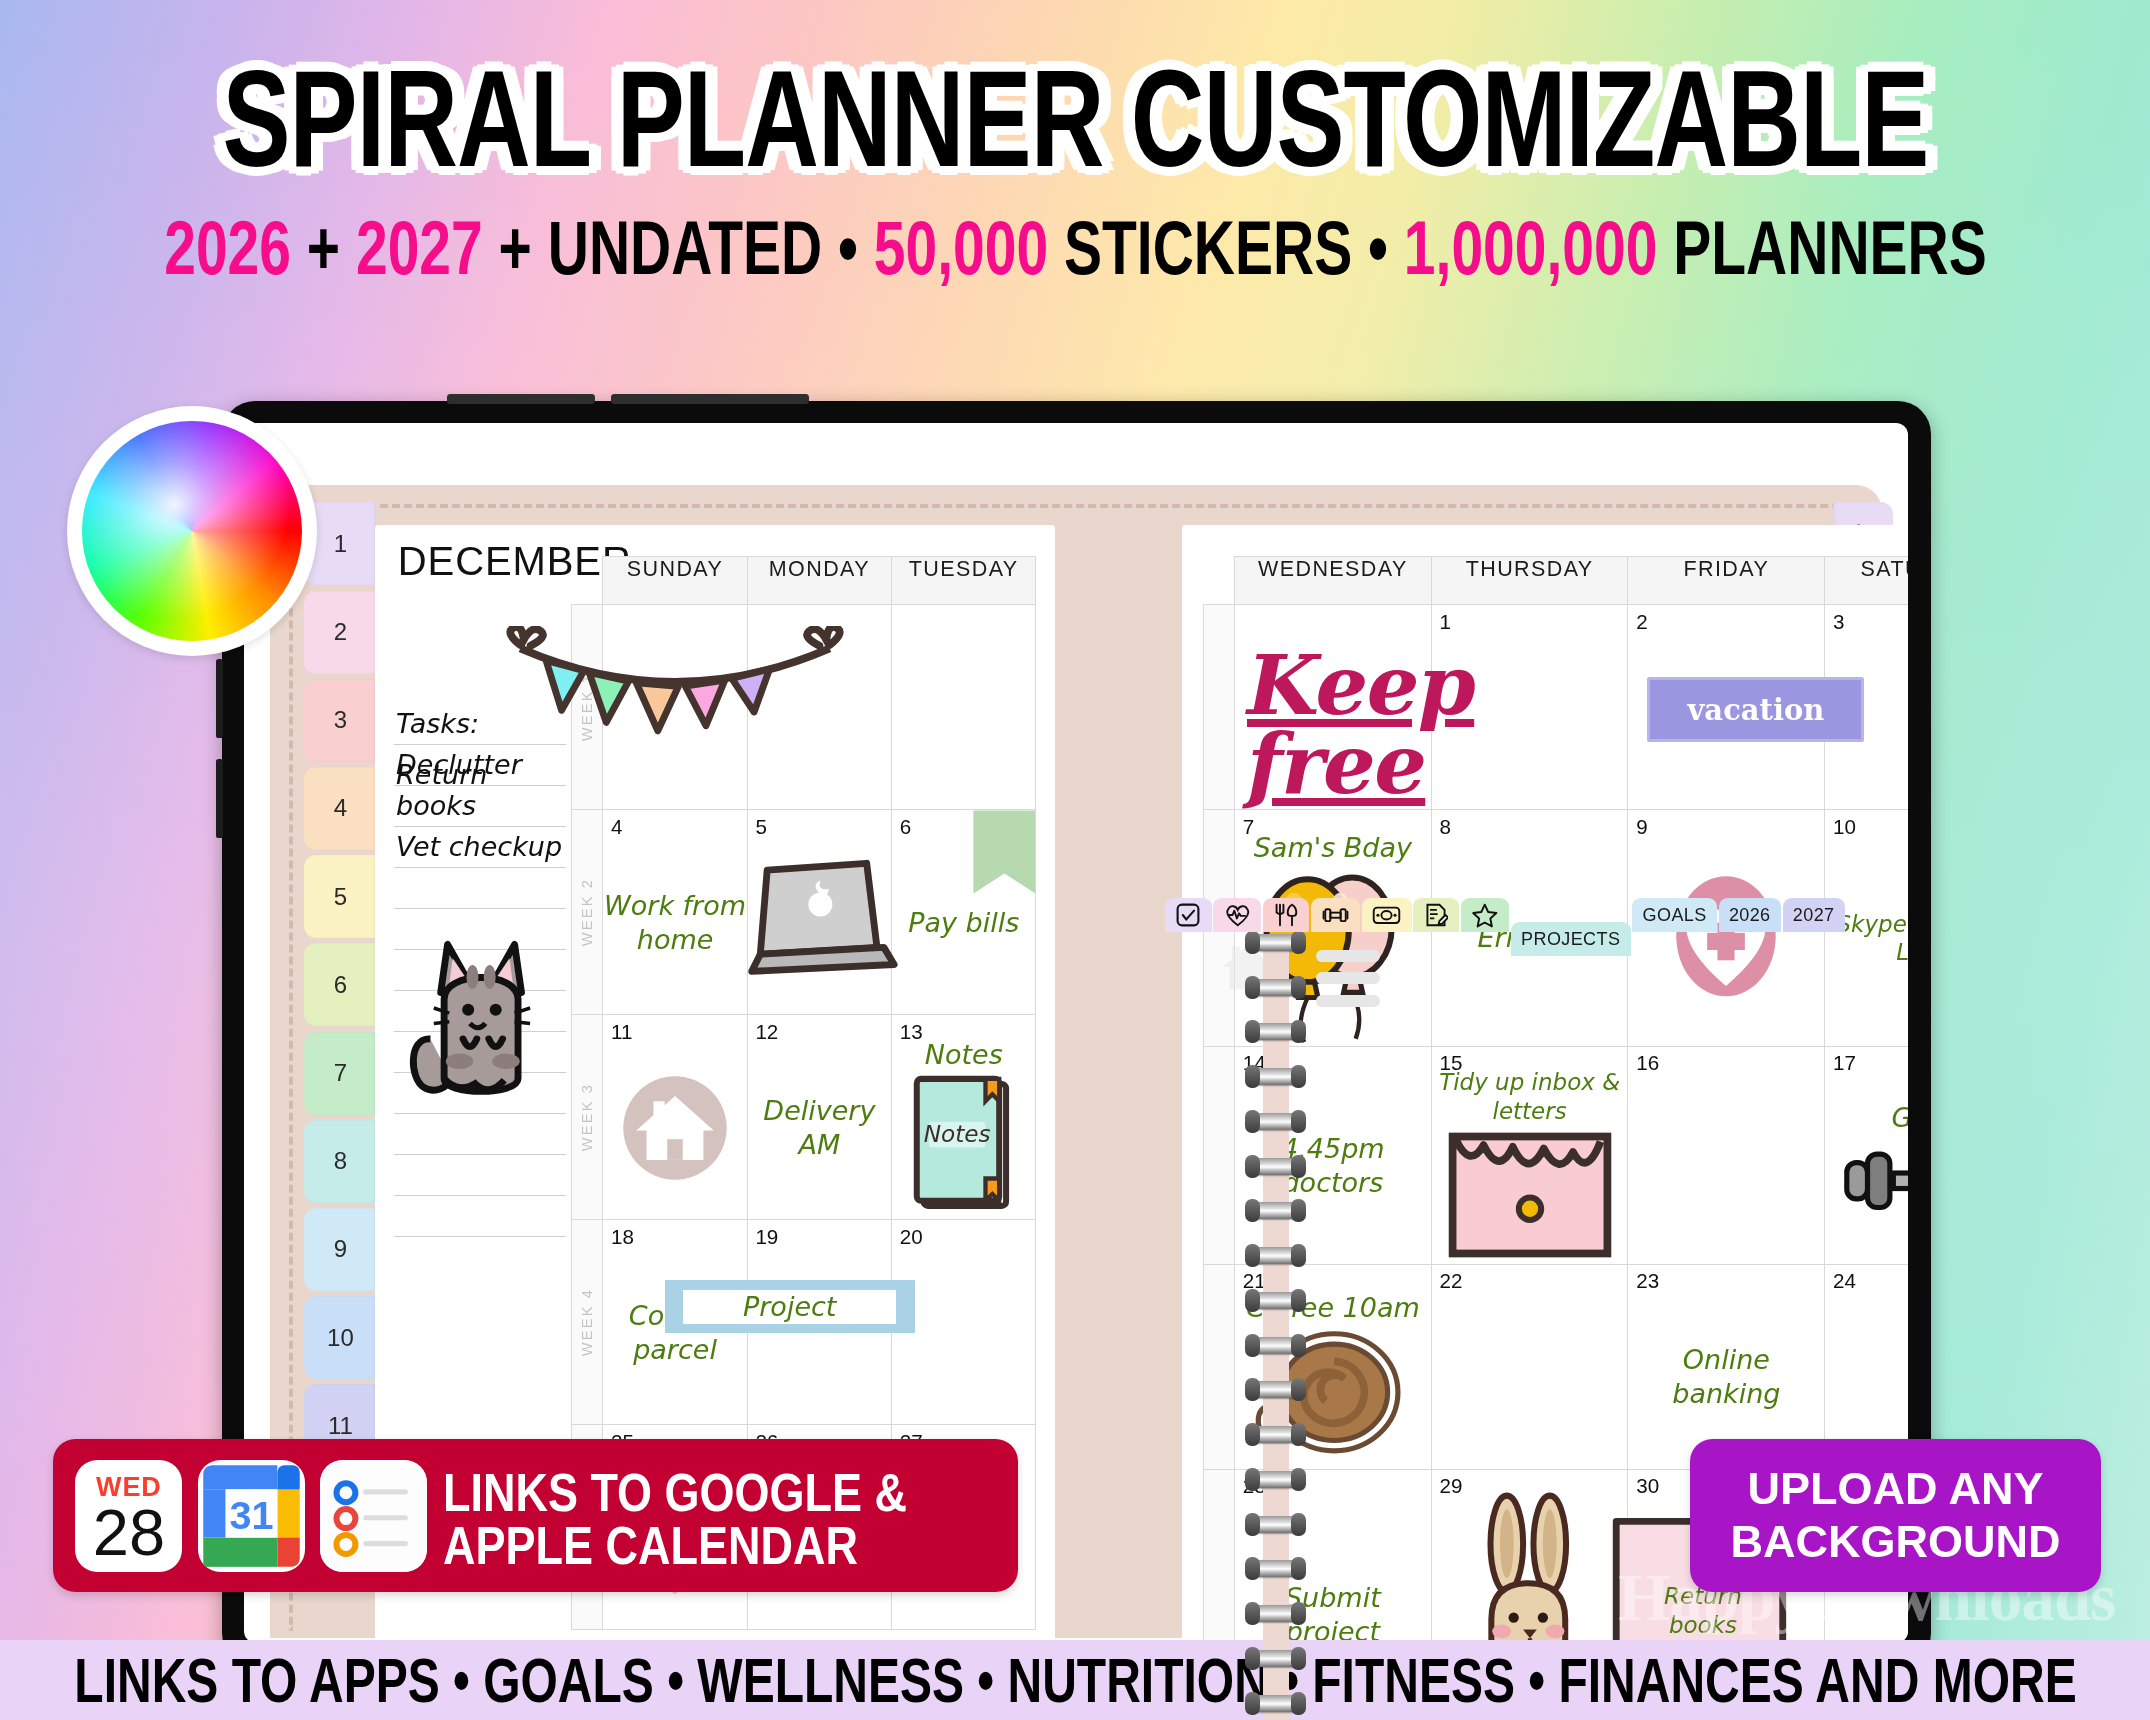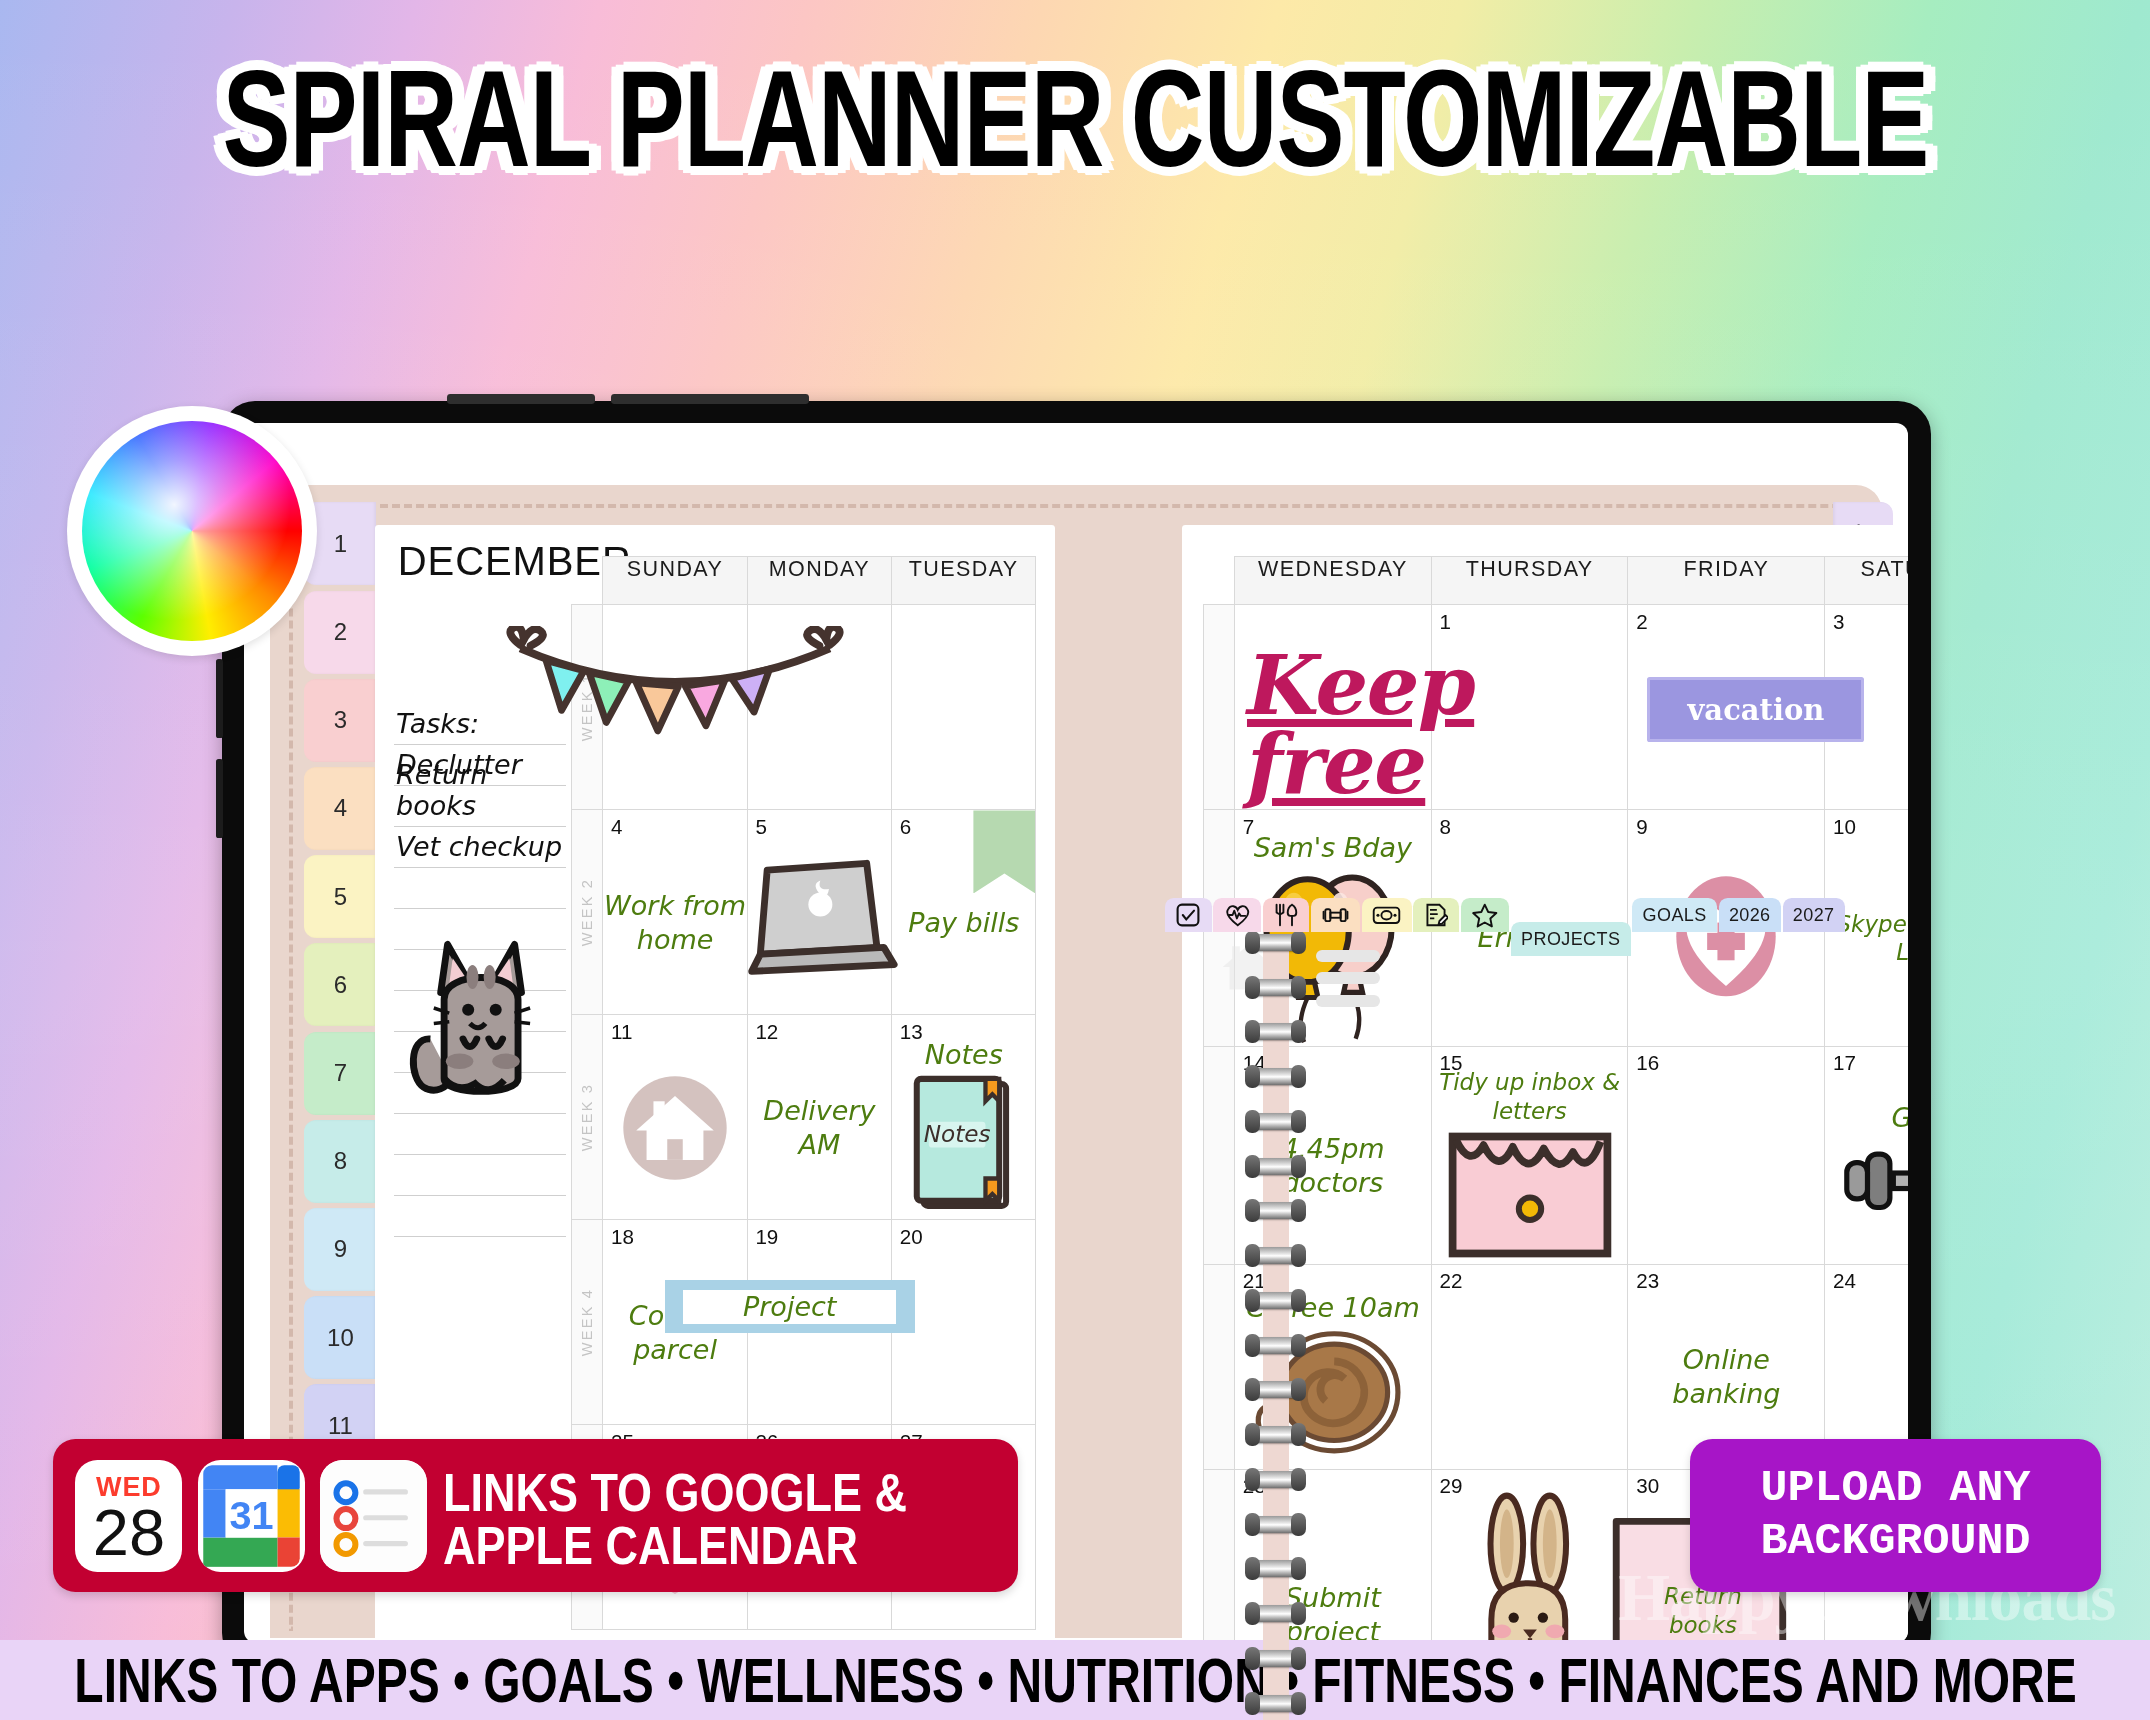--- a/index.html
+++ b/index.html
@@ -207,21 +207,21 @@
   .redtxt { position:absolute; left:0; top:12px; width:100%; text-align:center; color:#FC3C2D; font-weight:bold; font-size:27px; letter-spacing:0.9px;}
   .bignum { position:absolute; left:0; top:40px; width:100%; text-align:center; color:#111; font-size:65px; line-height:1; }
   .badge-red-text { color:#fff; font-weight:bold; font-size:45px; line-height:1.16; letter-spacing:0px; }
   .badge-red-text div { transform:scaleY(1.18); transform-origin:left top; }
 
   .badge-purple {
     position:absolute; left:1690px; top:1439px; width:411px; height:153px;
     background:#A715C7; border-radius:22.4px; display:flex; align-items:center; justify-content:center;
     box-shadow:0 3.4px 8.6px rgba(0,0,0,.15); z-index:30;
   }
-  .badge-purple div { color:#fff; font-weight:bold; font-size:45px; text-align:center; line-height:1.16;font-family:Liberation Mono, monospace; }
+  .badge-purple div { color:#fff; font-weight:bold; font-size:45px; text-align:center; line-height:1.16; }
 
   
   .wheel {
     position:absolute; left:67px; top:406px; width:250px; height:250px; border-radius:50%;
     background:#fff; z-index:25; box-shadow:0 2.6px 8.6px rgba(0,0,0,.12);
     display:flex; align-items:center; justify-content:center;
   }
   .wheel-inner {
     width:220px; height:220px; border-radius:50%;
     background:
@@ -244,20 +244,25 @@
   .bottombar span {
     font-weight:bold; font-size:48px; color:#000; transform:scaleY(1.3); display:inline-block;
   }
 </style>
 </head>
 <body>
 
 <div class="header">
   <div class="title-wrap">
     <span class="main-title">SPIRAL PLANNER CUSTOMIZABLE</span>
+  </div>
+  <div class="sub1">
+    <span>
+      <b class="pink">2026</b><b> + </b><b class="pink">2027</b><b> + </b><b>UNDATED</b><b>  •  </b><b class="pink">50,000</b><b> STICKERS</b><b>  •  </b><b class="pink">1,000,000</b><b> PLANNERS</b>
+    </span>
   </div>
 </div>
 
 <div class="tablet">
   <div class="side-btn" style="top:189px;height:46px;"></div>
   <div class="side-btn" style="top:258px;height:79px;"></div>
   <div class="side-btn" style="top:358px;height:79px;"></div>
 
   <div class="screen">
 

